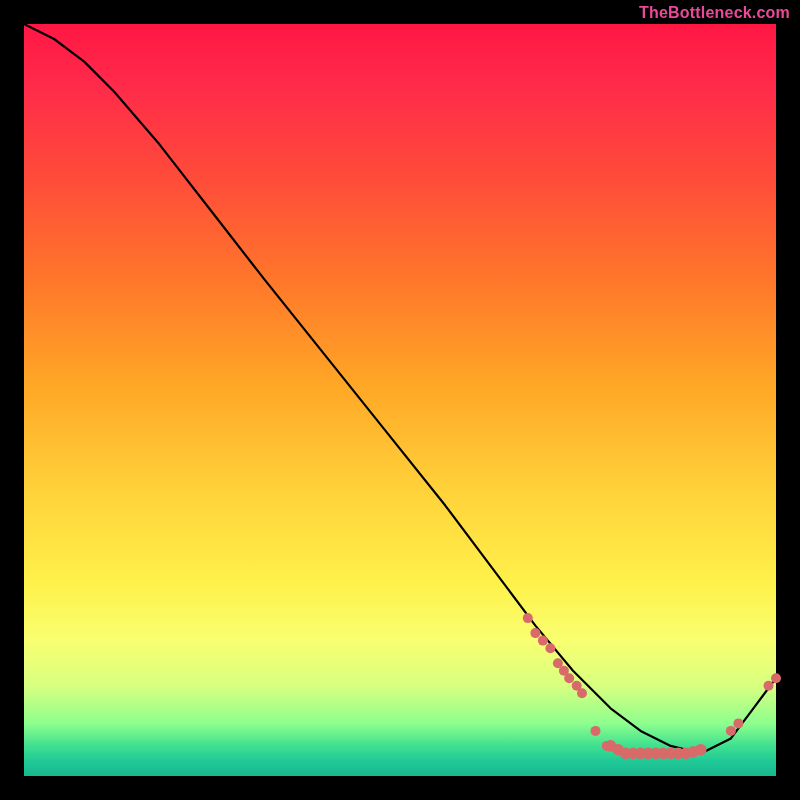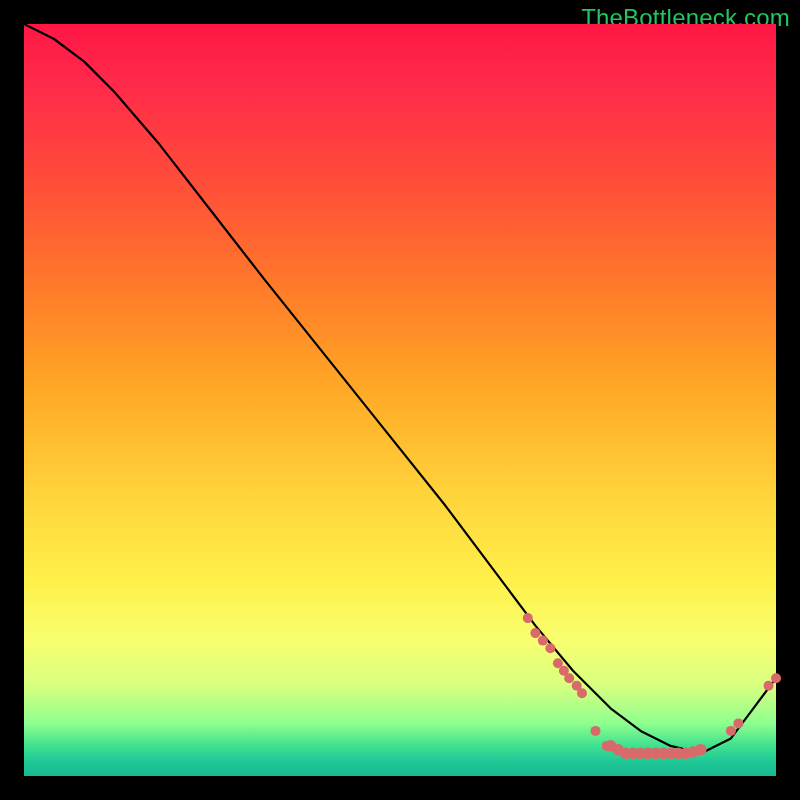--- a/index.html
+++ b/index.html
@@ -38,23 +38,23 @@
       #8eff8e 93%,
       #3fe08f 96%,
       #20c997 98%,
       #18b88f 100%
     );
   }
   .watermark {
     position: absolute;
     top: 4px;
     right: 10px;
-    color: #22c55e;
-    font-size: 24px;
-    font-weight: 400;
+    color: #ec4899;
+    font-size: 16px;
+    font-weight: 700;
     letter-spacing: 0.2px;
     user-select: none;
   }
   svg.curve {
     position: absolute;
     left: 0;
     top: 0;
     width: 752px;
     height: 752px;
     overflow: visible;

